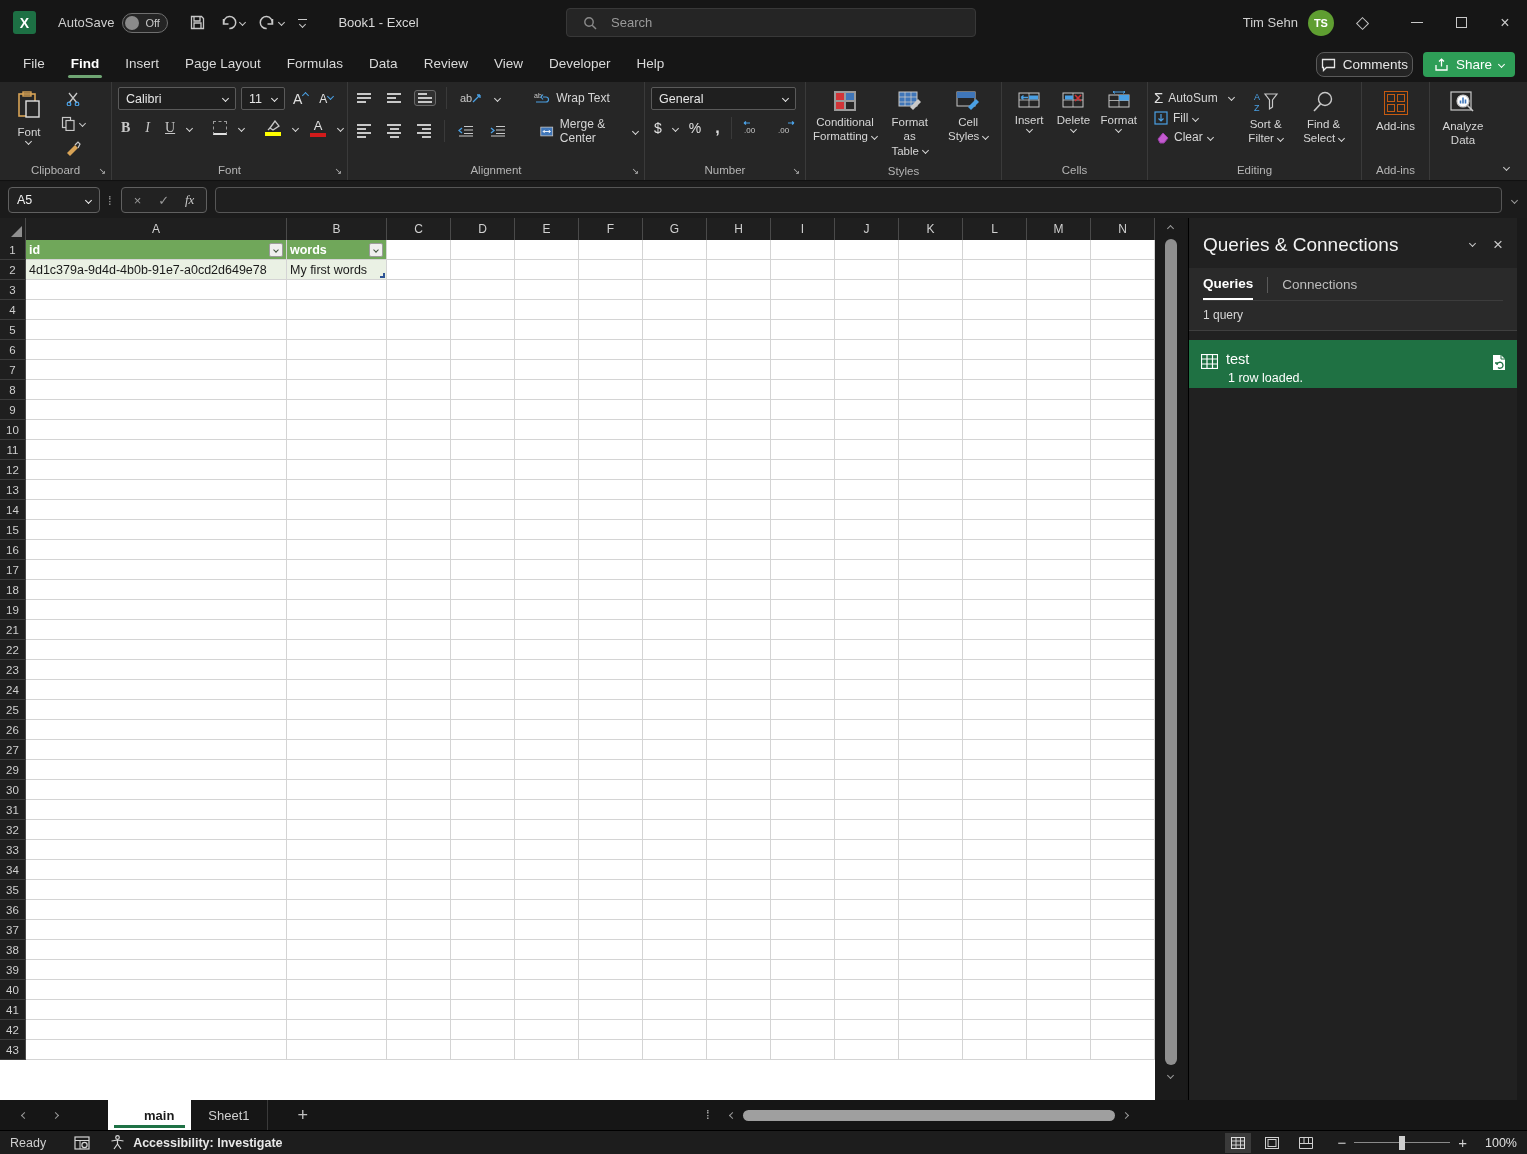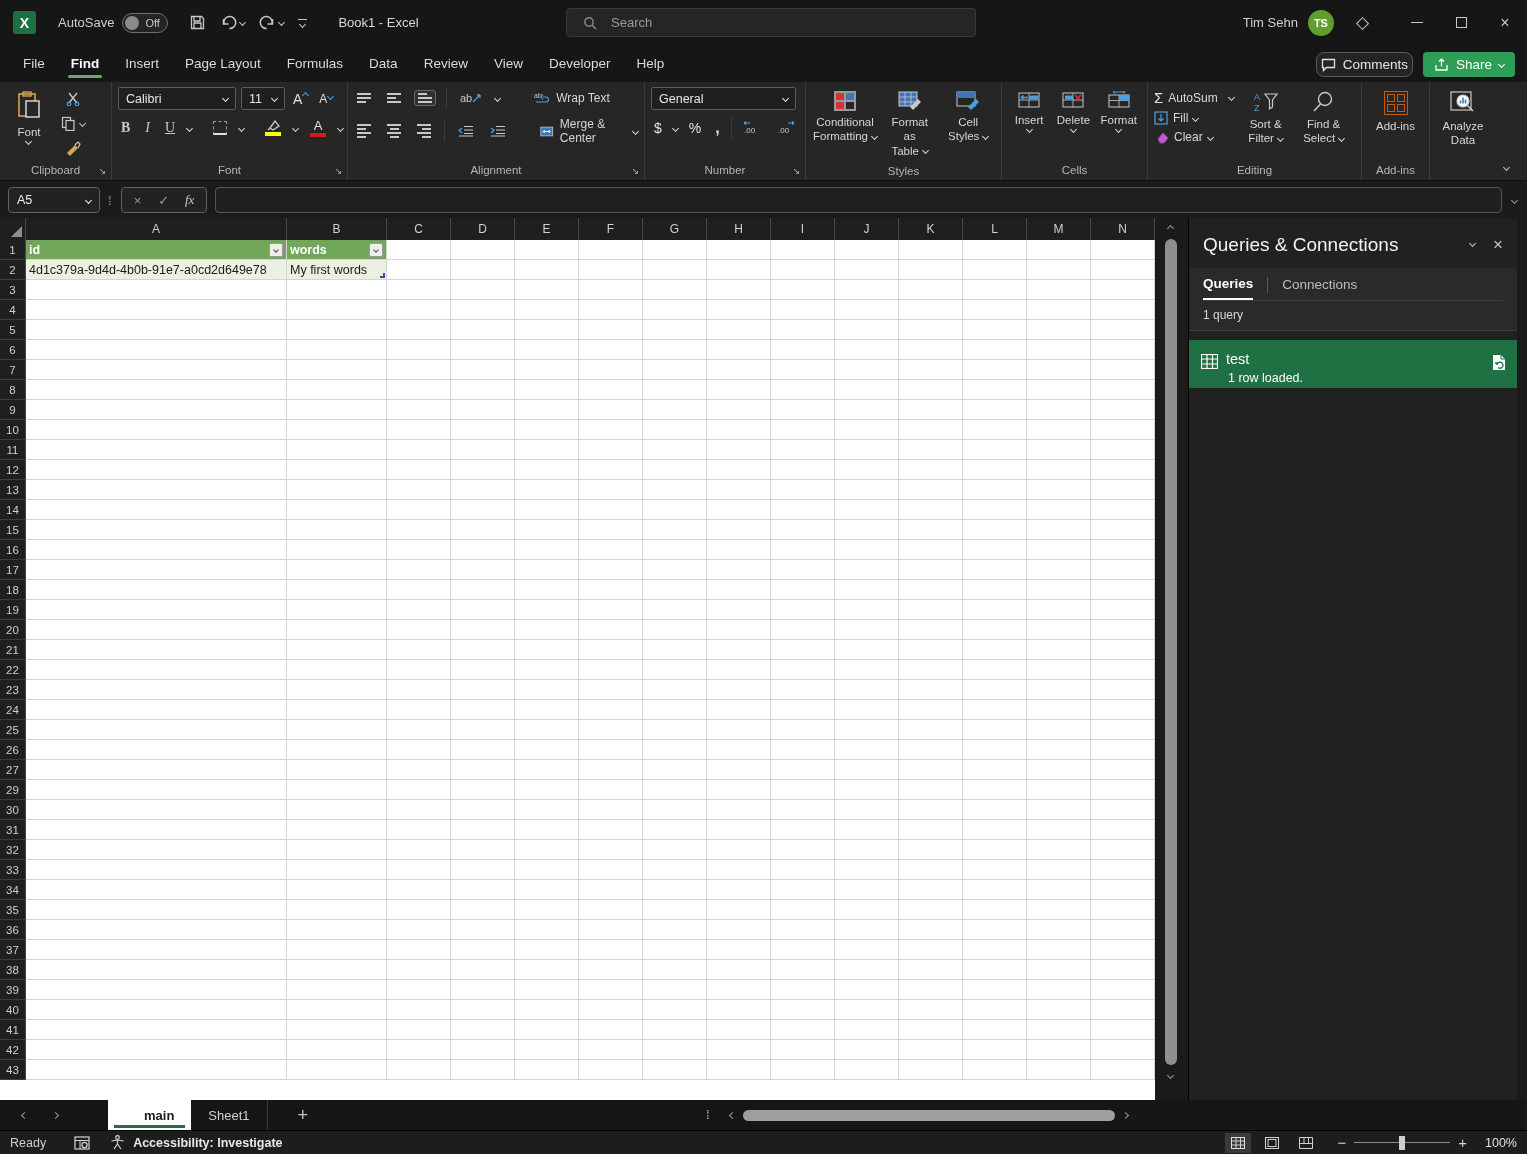--- a/index.html
+++ b/index.html
@@ -1015,37 +1015,20 @@
         <div class="cell col-H"></div>
         <div class="cell col-I"></div>
         <div class="cell col-J"></div>
         <div class="cell col-K"></div>
         <div class="cell col-L"></div>
         <div class="cell col-M"></div>
         <div class="cell col-N"></div>
       </div>
       <div class="grow">
         <div class="rowh">19</div>
-        <div class="cell col-A"></div>
-        <div class="cell col-B"></div>
-        <div class="cell col-C"></div>
-        <div class="cell col-D"></div>
-        <div class="cell col-E"></div>
-        <div class="cell col-F"></div>
-        <div class="cell col-G"></div>
-        <div class="cell col-H"></div>
-        <div class="cell col-I"></div>
-        <div class="cell col-J"></div>
-        <div class="cell col-K"></div>
-        <div class="cell col-L"></div>
-        <div class="cell col-M"></div>
-        <div class="cell col-N"></div>
-      </div>
-      <div class="grow">
-        <div class="rowh">20</div>
         <div class="cell col-A"></div>
         <div class="cell col-B"></div>
         <div class="cell col-C"></div>
         <div class="cell col-D"></div>
         <div class="cell col-E"></div>
         <div class="cell col-F"></div>
         <div class="cell col-G"></div>
         <div class="cell col-H"></div>
         <div class="cell col-I"></div>
         <div class="cell col-J"></div>

